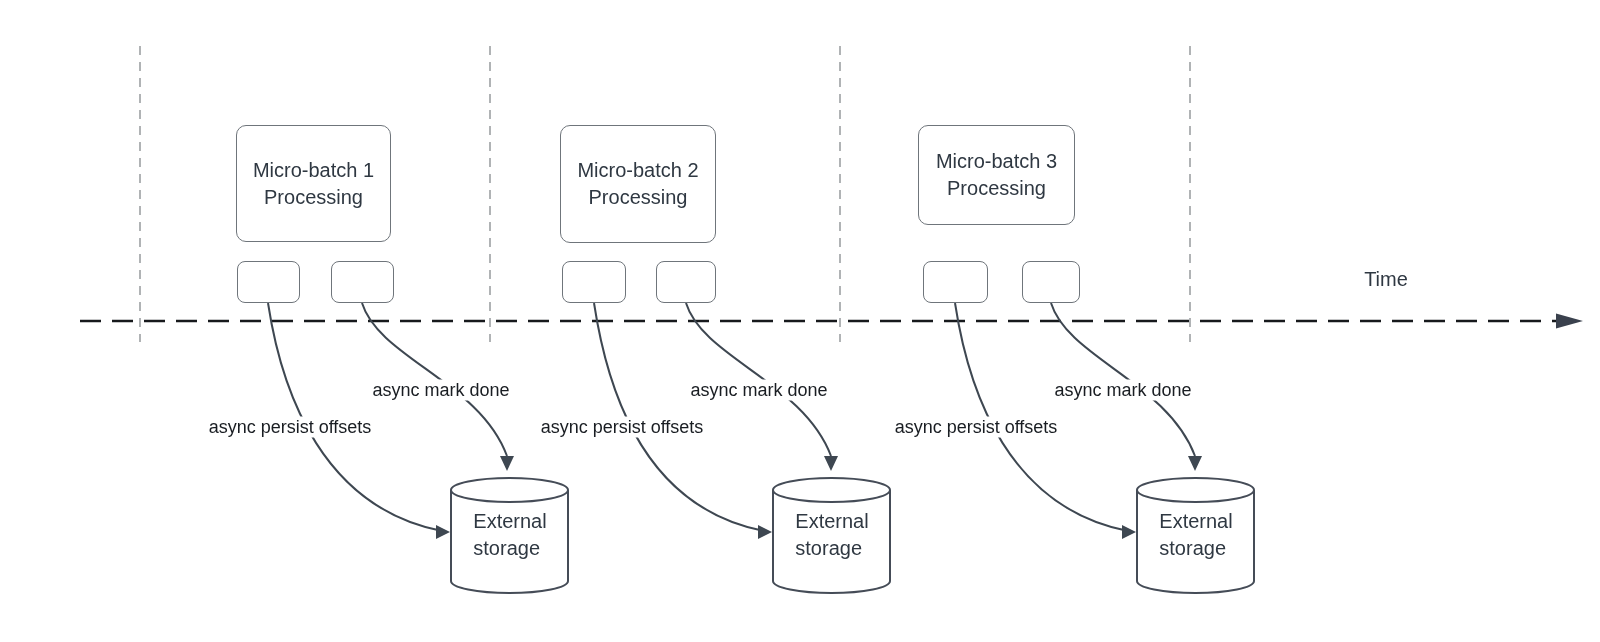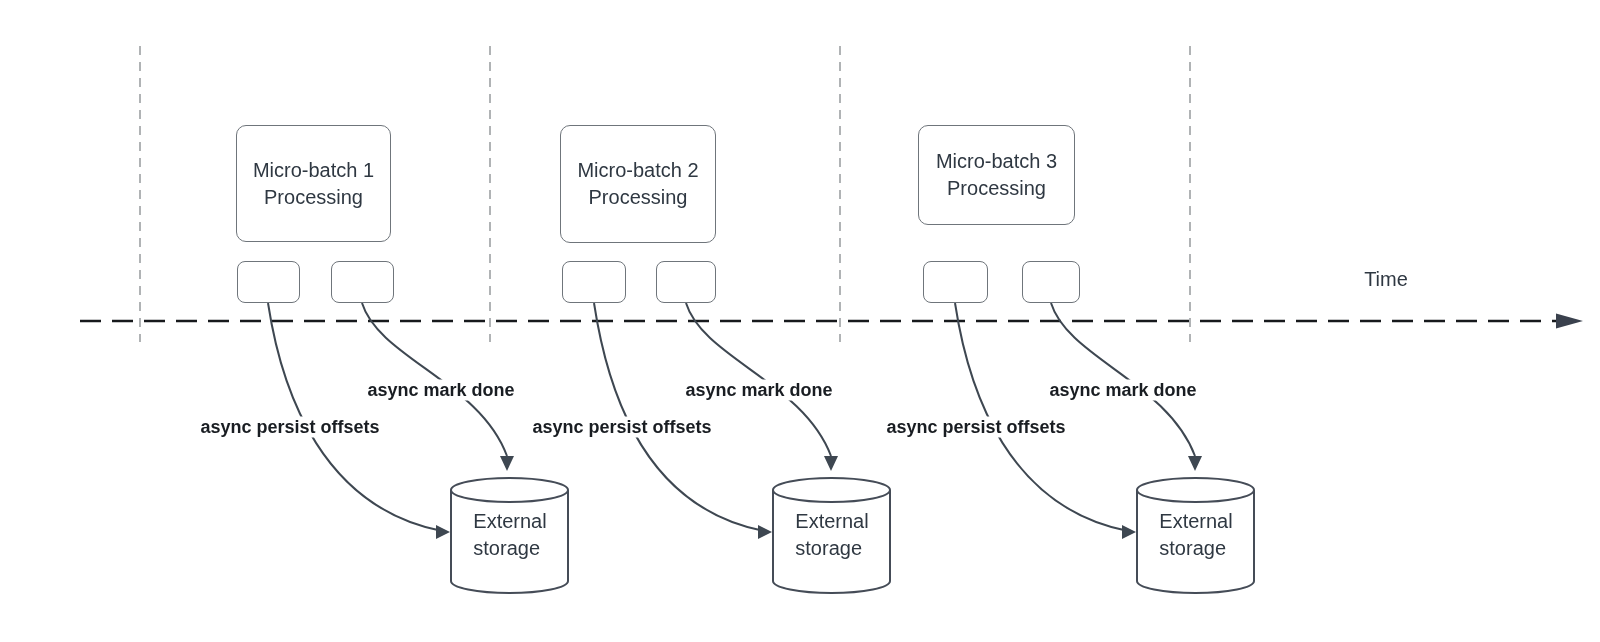--- a/index.html
+++ b/index.html
@@ -36,21 +36,21 @@
     box-sizing: border-box;
     border: 1.5px solid #6f757b;
     border-radius: 8px;
     background: #ffffff;
     height: 42px;
   }
   .flow-label {
     position: absolute;
     transform: translate(-50%, -50%);
     font-size: 18px;
-    font-weight: bold;
+    font-weight: normal;
     color: #191d22;
     background: #ffffff;
     padding: 0 3px;
     white-space: nowrap;
   }
   .storage-label {
     position: absolute;
     transform: translate(-50%, -50%);
     font-size: 20px;
     line-height: 27px;

